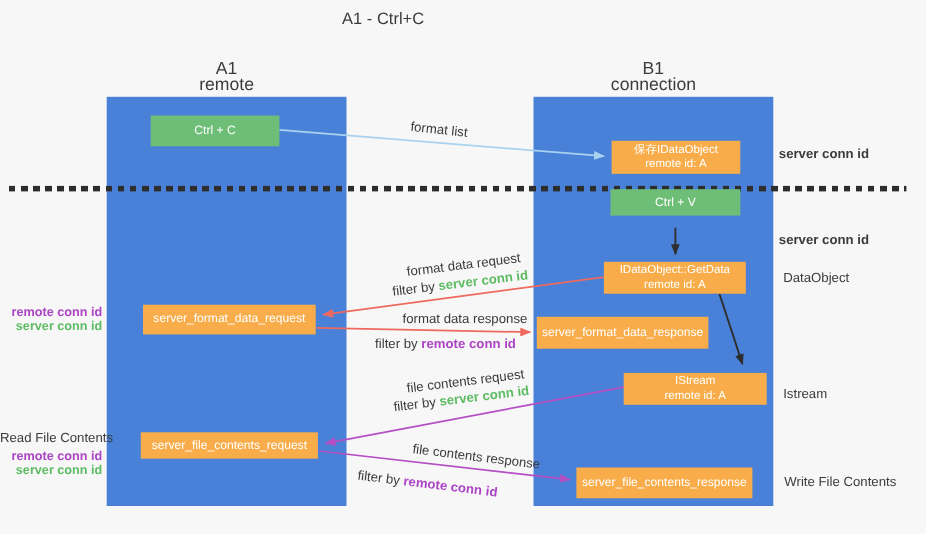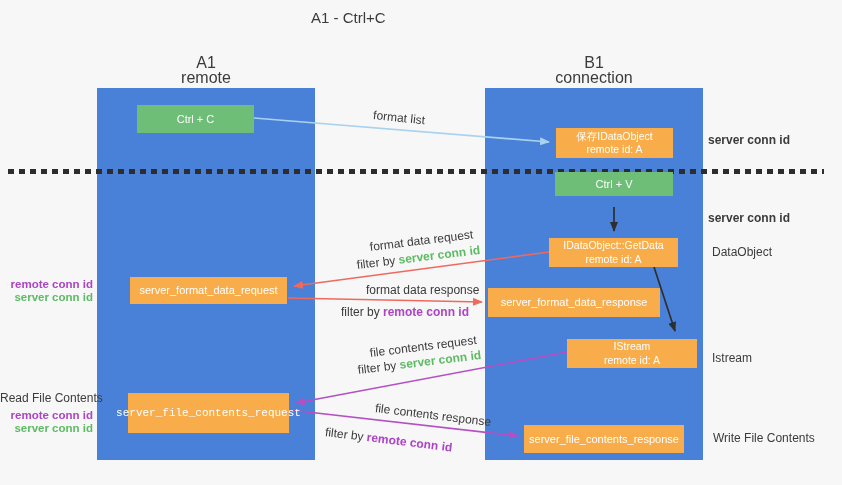--- a/index.html
+++ b/index.html
@@ -101,30 +101,30 @@
 
   <div class="node orange two" style="left:549px; top:238px; width:129px; height:29px;">
     <div>IDataObject::GetData</div>
     <div>remote id: A</div>
   </div>
 
   <div class="node orange" style="left:130px; top:277px; width:157px; height:27px;">
     <div>server_format_data_request</div>
   </div>
 
-  <div class="node orange" style="left:488px; top:288px; width:172px; height:29px;">
+  <div class="node orange" style="left:488px; top:288px; width:156px; height:29px;">
     <div>server_format_data_response</div>
   </div>
 
   <div class="node orange two" style="left:567px; top:339px; width:130px; height:29px;">
     <div>IStream</div>
     <div>remote id: A</div>
   </div>
 
-  <div class="node orange" style="left:128px; top:393px; width:161px; height:40px;font-family:Liberation Mono, monospace;">
+  <div class="node orange" style="left:128px; top:393px; width:161px; height:24px;">
     <div>server_file_contents_request</div>
   </div>
 
   <div class="node orange" style="left:524px; top:425px; width:160px; height:28px;">
     <div>server_file_contents_response</div>
   </div>
 
   <div class="elabel" style="left:374px; top:108px; transform:rotate(6deg);">format list</div>
 
   <div class="elabel" style="left:369px; top:240px; transform:rotate(-7deg);">format data request</div>

